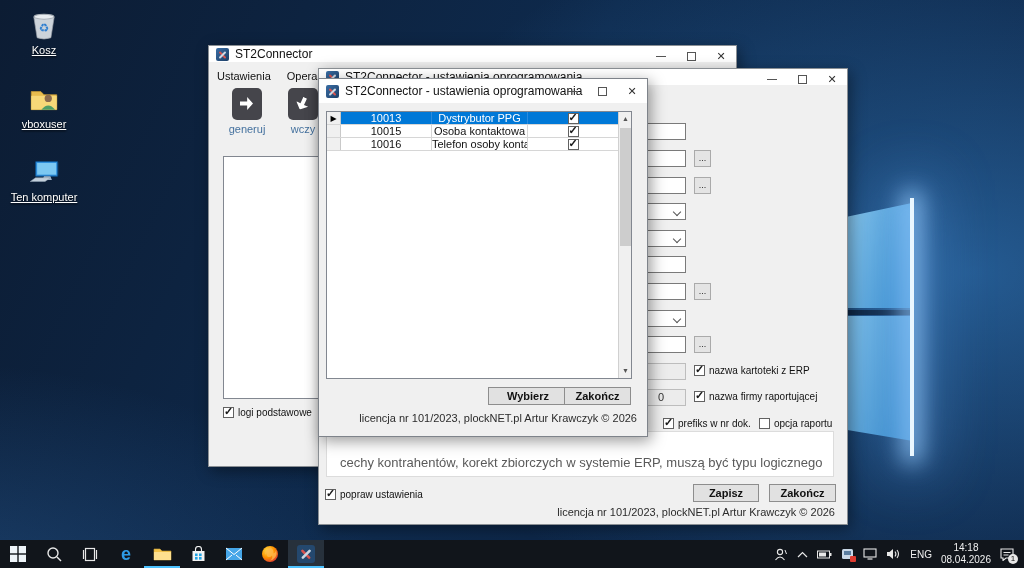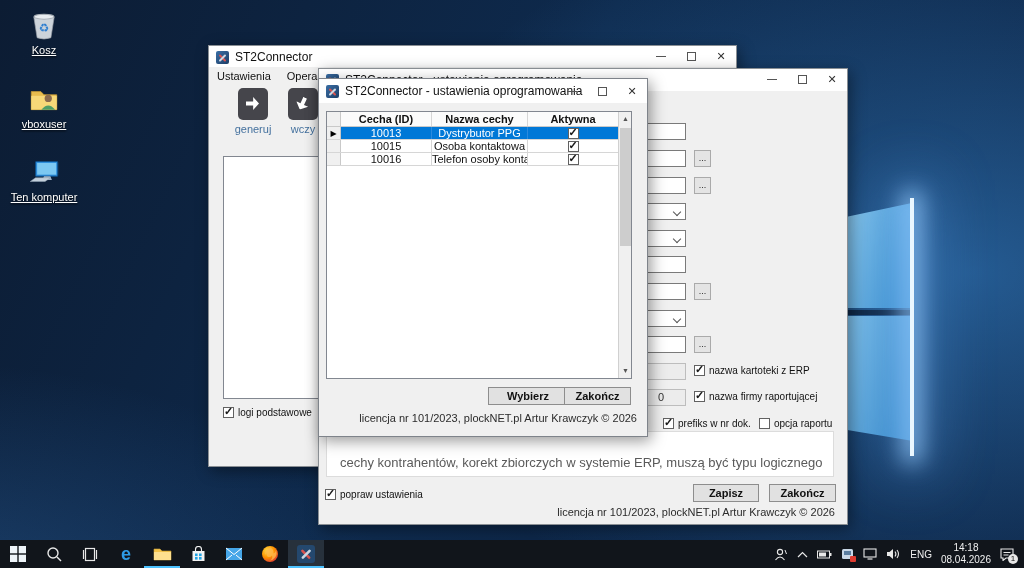--- a/index.html
+++ b/index.html
@@ -16,21 +16,21 @@
   .pane2{top:168px;height:142px;background:linear-gradient(105deg,#8fccf0,#2a7fc2);clip-path:polygon(0 0,100% 0,100% 88%,0 78%);}
   .edgebar{position:absolute;left:82px;top:50px;width:4px;height:258px;background:#eaf7ff;
     box-shadow:0 0 22px 7px rgba(150,205,255,.85),0 0 60px 18px rgba(90,160,235,.45);}
   .logo-div{position:absolute;left:0;top:162px;width:86px;height:5px;background:#0d2440;}
   
   .dicon{position:absolute;width:76px;text-align:center;z-index:2;}
   .dicon svg{display:block;margin:0 auto;}
   .dlabel{margin-top:2px;font-size:11px;color:#fff;text-shadow:0 1px 2px rgba(0,0,0,.9);text-decoration:underline;}
   
   .win{position:absolute;background:#f0f0f0;border:1px solid #8a8f94;box-shadow:3px 4px 14px rgba(0,0,0,.4);}
-  .tbar{position:absolute;left:0;top:0;right:0;height:22px;background:#fff;display:flex;align-items:center;gap:6px;padding-left:7px;}
+  .tbar{position:absolute;left:0;top:0;right:0;height:16px;background:#fff;display:flex;align-items:center;gap:6px;padding-left:7px;}
   .tbar .ttl{font-size:12px;color:#101010;white-space:nowrap;}
   .wctl{position:absolute;right:0;top:0;height:21px;display:flex;}
   .wctl .c{width:30px;display:flex;align-items:center;justify-content:center;color:#333;}
   .g-min{width:10px;height:1px;background:#555;}
   .g-max{width:9px;height:9px;border:1px solid #555;}
   .g-close{font-size:11px;color:#333;}
   .appico{width:13px;height:13px;border-radius:2px;background:linear-gradient(135deg,#3a6ea5,#1d3e66);position:relative;flex:0 0 auto;}
   .appico::before,.appico::after{content:"";position:absolute;left:2px;top:6px;width:9px;height:2px;border-radius:1px;}
   .appico::before{background:#d9534f;transform:rotate(45deg);}
   .appico::after{background:#cfd8e3;transform:rotate(-45deg);}
@@ -133,21 +133,21 @@
       <span class="c">
           <span class="g-max"></span>
         </span>
       <span class="c g-close">✕</span>
     </div>
     <div class="menu">
       <span class="mitem">Ustawienia</span>
       <span class="mitem">Operacje</span>
       <span class="mitem">Ak</span>
     </div>
-    <div class="tool" style="left:12px;top:42px;margin-left:6px;">
+    <div class="tool" style="left:12px;top:42px;">
       <div class="toolico"></div>
       <div class="toollbl">generuj</div>
     </div>
     <div class="tool" style="left:68px;top:42px;">
       <div class="toolico dl"></div>
       <div class="toollbl">wczy</div>
     </div>
     <div style="position:absolute;left:14px;top:110px;width:280px;height:243px;background:#fff;border:1px solid #828790;"></div>
     <div class="cbrow" style="left:14px;top:361px;">
       <span class="cb on"></span>
@@ -230,26 +230,20 @@
       <span class="c">
           <span class="g-min"></span>
         </span>
       <span class="c">
           <span class="g-max"></span>
         </span>
       <span class="c g-close">✕</span>
     </div>
 
     <div class="grid">
-      <div class="grow ghead">
-        <span class="gsel"></span>
-        <span class="gc c-id">Cecha (ID)</span>
-        <span class="gc c-name">Nazwa cechy</span>
-        <span class="gc c-act">Aktywna</span>
-      </div>
       <div class="grow on">
         <span class="gsel">▶</span>
         <span class="gc c-id">10013</span>
         <span class="gc c-name">Dystrybutor PPG</span>
         <span class="gc c-act">
             <span class="cb on"></span>
           </span>
       </div>
       <div class="grow">
         <span class="gsel"></span>

